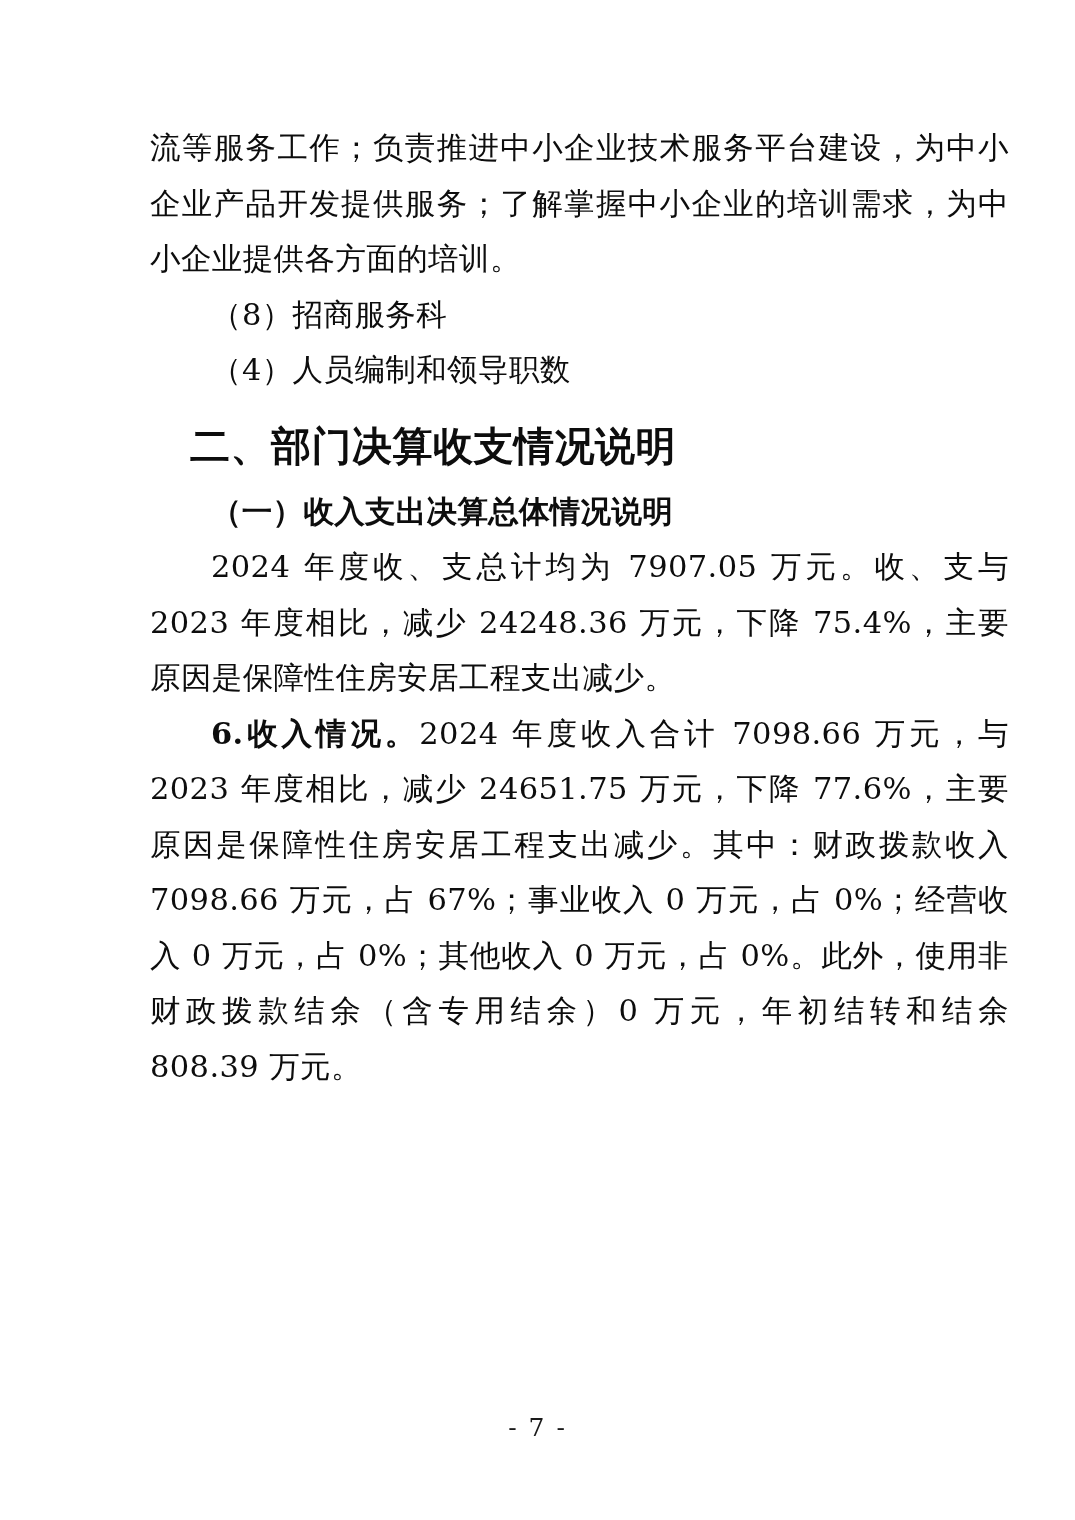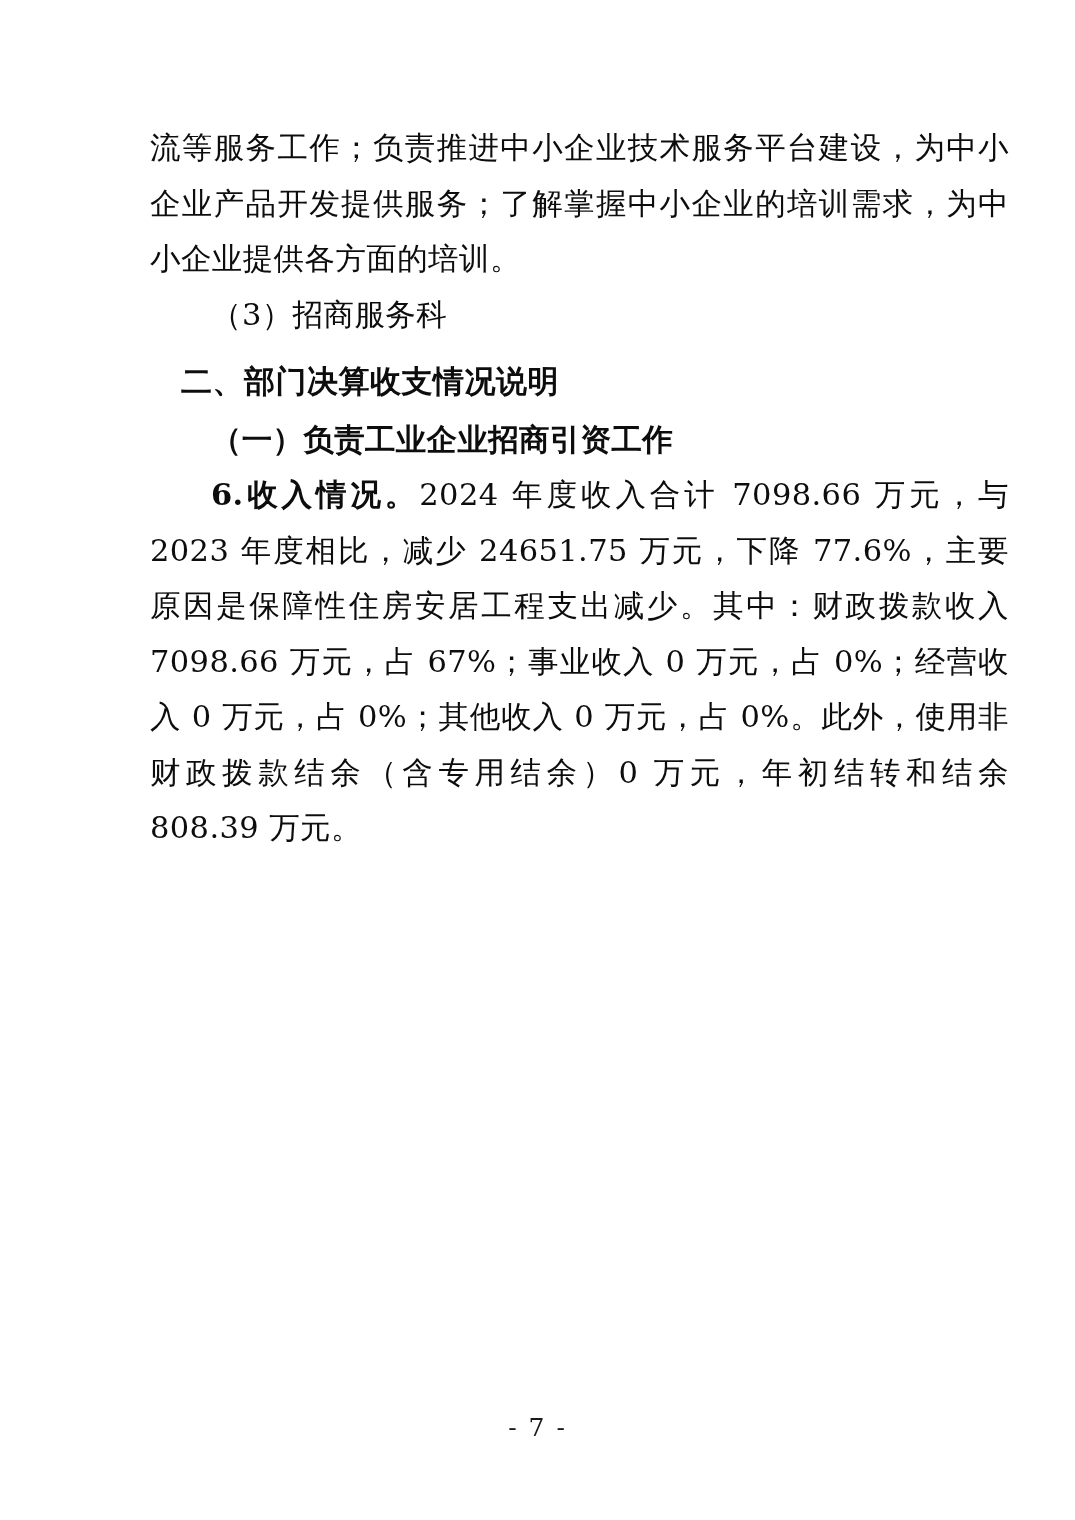--- a/index.html
+++ b/index.html
@@ -33,21 +33,21 @@
     margin: 0;
     text-indent: 0;
   }
   .para.indent {
     text-indent: 2em;
   }
   .heading1 {
     margin: 12px 0 0 0;
     font-family: "DejaVu Sans", "Liberation Sans", sans-serif;
     font-weight: bold;
-    font-size: 31px;
+    font-size: 40px;
     line-height: 1.8;
     text-indent: 1em;
     letter-spacing: 0.5px;
   }
   .heading2 {
     margin: 2px 0 0 0;
     font-family: "DejaVu Serif", "Liberation Serif", serif;
     font-weight: bold;
     font-size: 30.5px;
     line-height: 1.82;
@@ -70,28 +70,30 @@
   }
 </style>
 </head>
 <body>
 
 <div class="page">
   <div class="doc-body">
 
     <p class="para">流等服务工作；负责推进中小企业技术服务平台建设，为中小企业产品开发提供服务；了解掌握中小企业的培训需求，为中小企业提供各方面的培训。</p>
 
-    <p class="para indent">（3）招商服务科</p>
+    <p class="para indent">（8）招商服务科</p>
 
 
+    <p class="para indent">（4）人员编制和领导职数</p>
 
 
     <p class="heading1">二、部门决算收支情况说明</p>
 
-    <p class="heading2">（一）负责工业企业招商引资工作</p>
+    <p class="heading2">（一）收入支出决算总体情况说明</p>
 
+    <p class="para indent">2024 年度收、支总计均为 7907.05 万元。收、支与 2023 年度相比，减少 24248.36 万元，下降 75.4%，主要原因是保障性住房安居工程支出减少。</p>
 
     <p class="para indent"><span class="bold-lead">6.收入情况。</span><span>2024 年度收入合计 7098.66 万元，与 2023 年度相比，减少 24651.75 万元，下降 77.6%，主要原因是保障性住房安居工程支出减少。其中：财政拨款收入 7098.66 万元，占 67%；事业收入 0 万元，占 0%；经营收入 0 万元，占 0%；其他收入 0 万元，占 0%。此外，使用非财政拨款结余（含专用结余）0 万元，年初结转和结余 808.39 万元。</span></p>
 
   </div>
 
   <div class="page-number">- 7 -</div>
 </div>
 
 </body></html>

